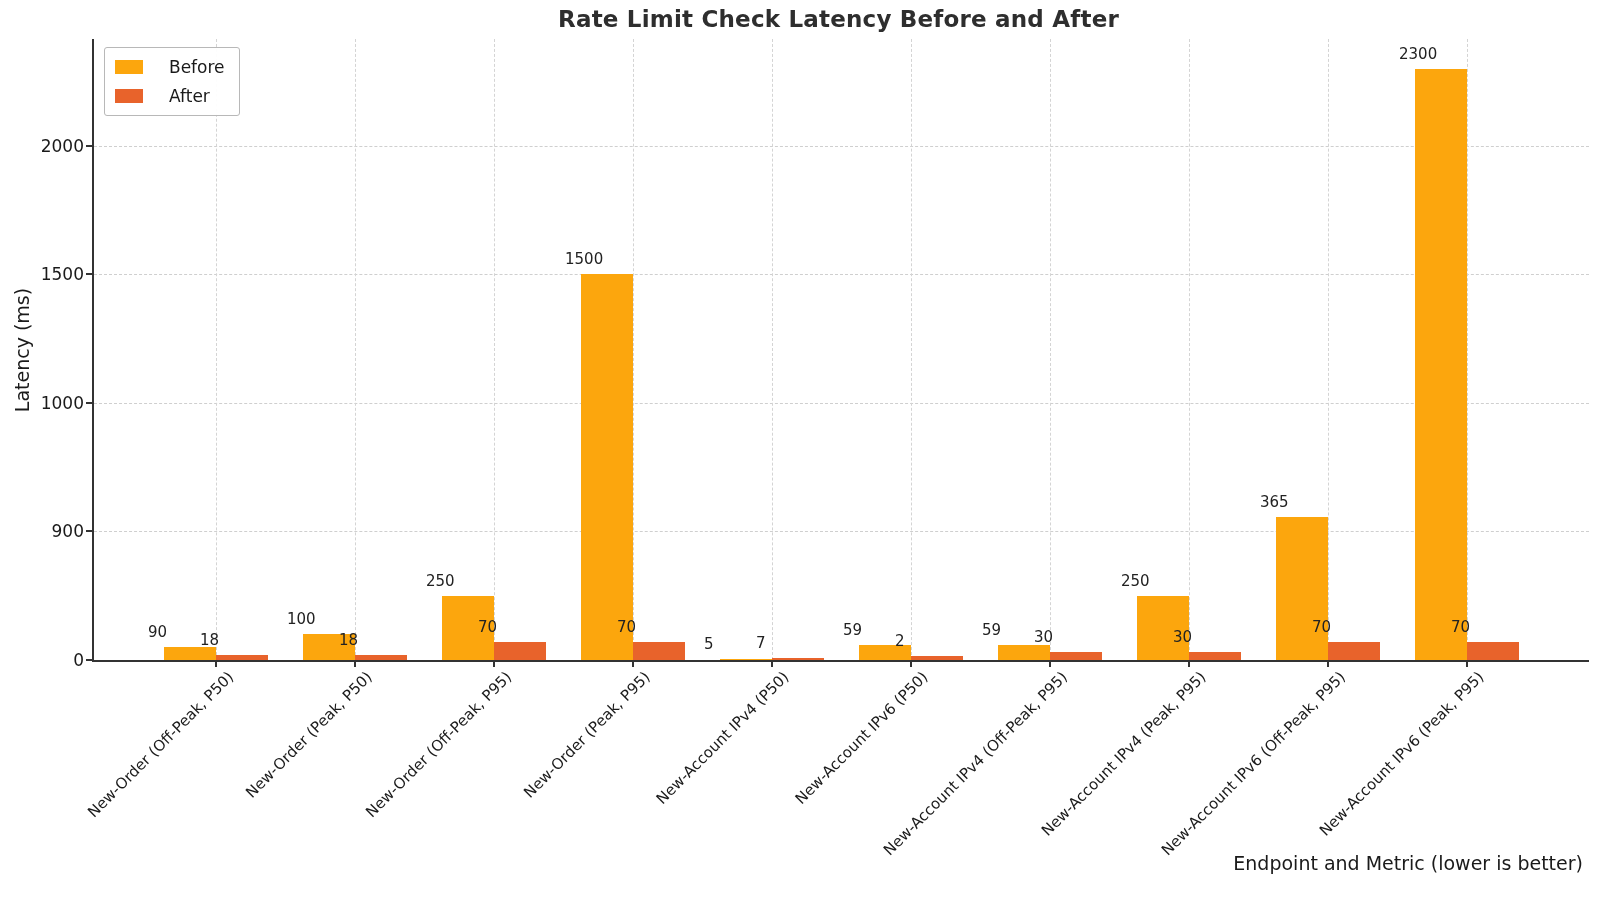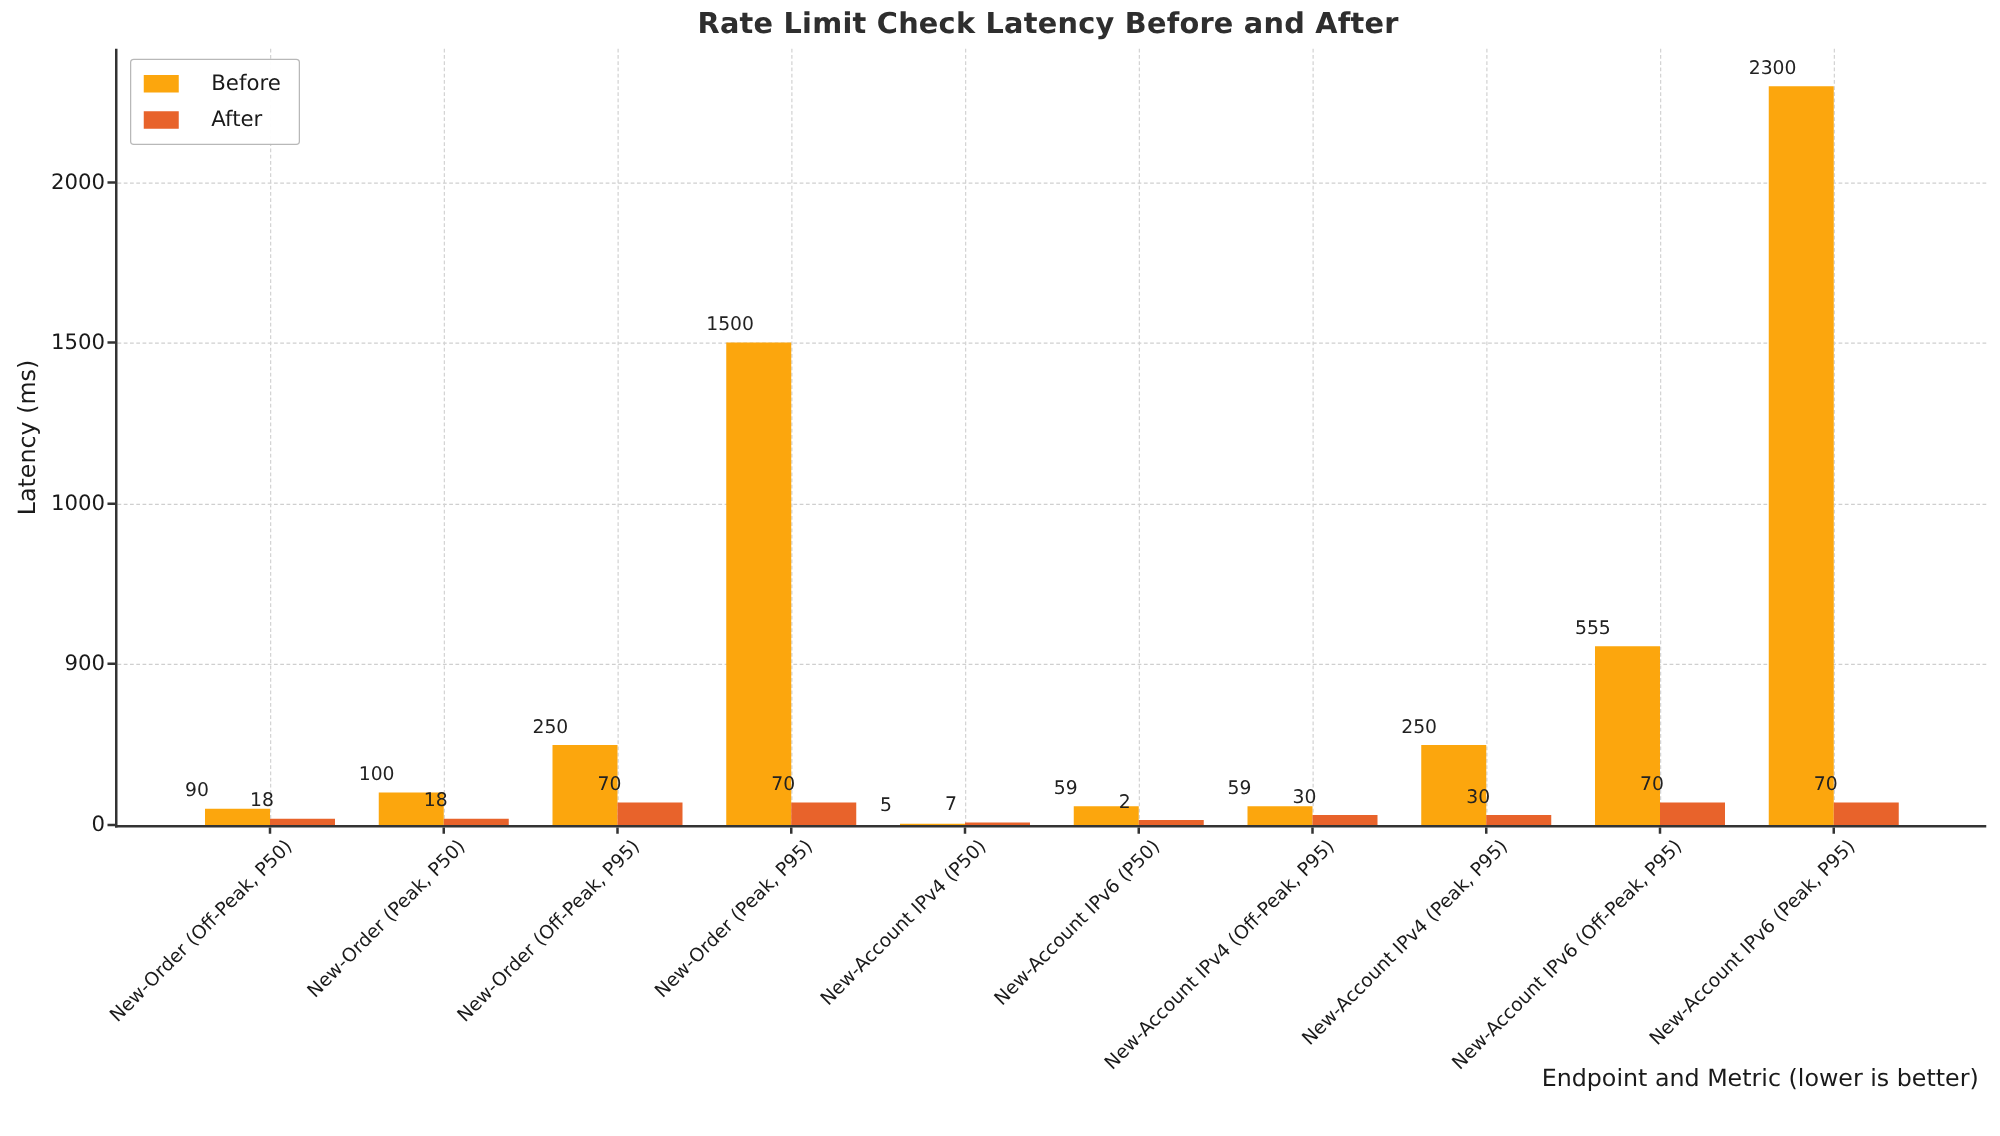--- a/index.html
+++ b/index.html
@@ -167,21 +167,21 @@
       <div class="abs bar-value-label" style="left: 565px; top: 250px;">1500</div>
       <div class="abs bar" style="left: 720px; top: 659px; width: 52px; height: 1px; background: rgb(252, 166, 13);"></div>
       <div class="abs bar-value-label" style="left: 704px; top: 635px;">5</div>
       <div class="abs bar" style="left: 859px; top: 645px; width: 52px; height: 15px; background: rgb(252, 166, 13);"></div>
       <div class="abs bar-value-label" style="left: 843px; top: 621px;">59</div>
       <div class="abs bar" style="left: 998px; top: 645px; width: 52px; height: 15px; background: rgb(252, 166, 13);"></div>
       <div class="abs bar-value-label" style="left: 982px; top: 621px;">59</div>
       <div class="abs bar" style="left: 1137px; top: 596px; width: 52px; height: 64px; background: rgb(252, 166, 13);"></div>
       <div class="abs bar-value-label" style="left: 1121px; top: 572px;">250</div>
       <div class="abs bar" style="left: 1276px; top: 517px; width: 52px; height: 143px; background: rgb(252, 166, 13);"></div>
-      <div class="abs bar-value-label" style="left: 1260px; top: 493px;">555</div>
+      <div class="abs bar-value-label" style="left: 1260px; top: 493px;">365</div>
       <div class="abs bar" style="left: 1415px; top: 69px; width: 52px; height: 591px; background: rgb(252, 166, 13);"></div>
       <div class="abs bar-value-label" style="left: 1399px; top: 45px;">2300</div>
       <div class="abs bar" style="left: 216px; top: 655px; width: 52px; height: 5px; background: rgb(232, 99, 43);"></div>
       <div class="abs bar-value-label" style="left: 200px; top: 631px;">18</div>
       <div class="abs bar" style="left: 355px; top: 655px; width: 52px; height: 5px; background: rgb(232, 99, 43);"></div>
       <div class="abs bar-value-label" style="left: 339px; top: 631px;">18</div>
       <div class="abs bar" style="left: 494px; top: 642px; width: 52px; height: 18px; background: rgb(232, 99, 43);"></div>
       <div class="abs bar-value-label" style="left: 478px; top: 618px;">70</div>
       <div class="abs bar" style="left: 633px; top: 642px; width: 52px; height: 18px; background: rgb(232, 99, 43);"></div>
       <div class="abs bar-value-label" style="left: 617px; top: 618px;">70</div>

